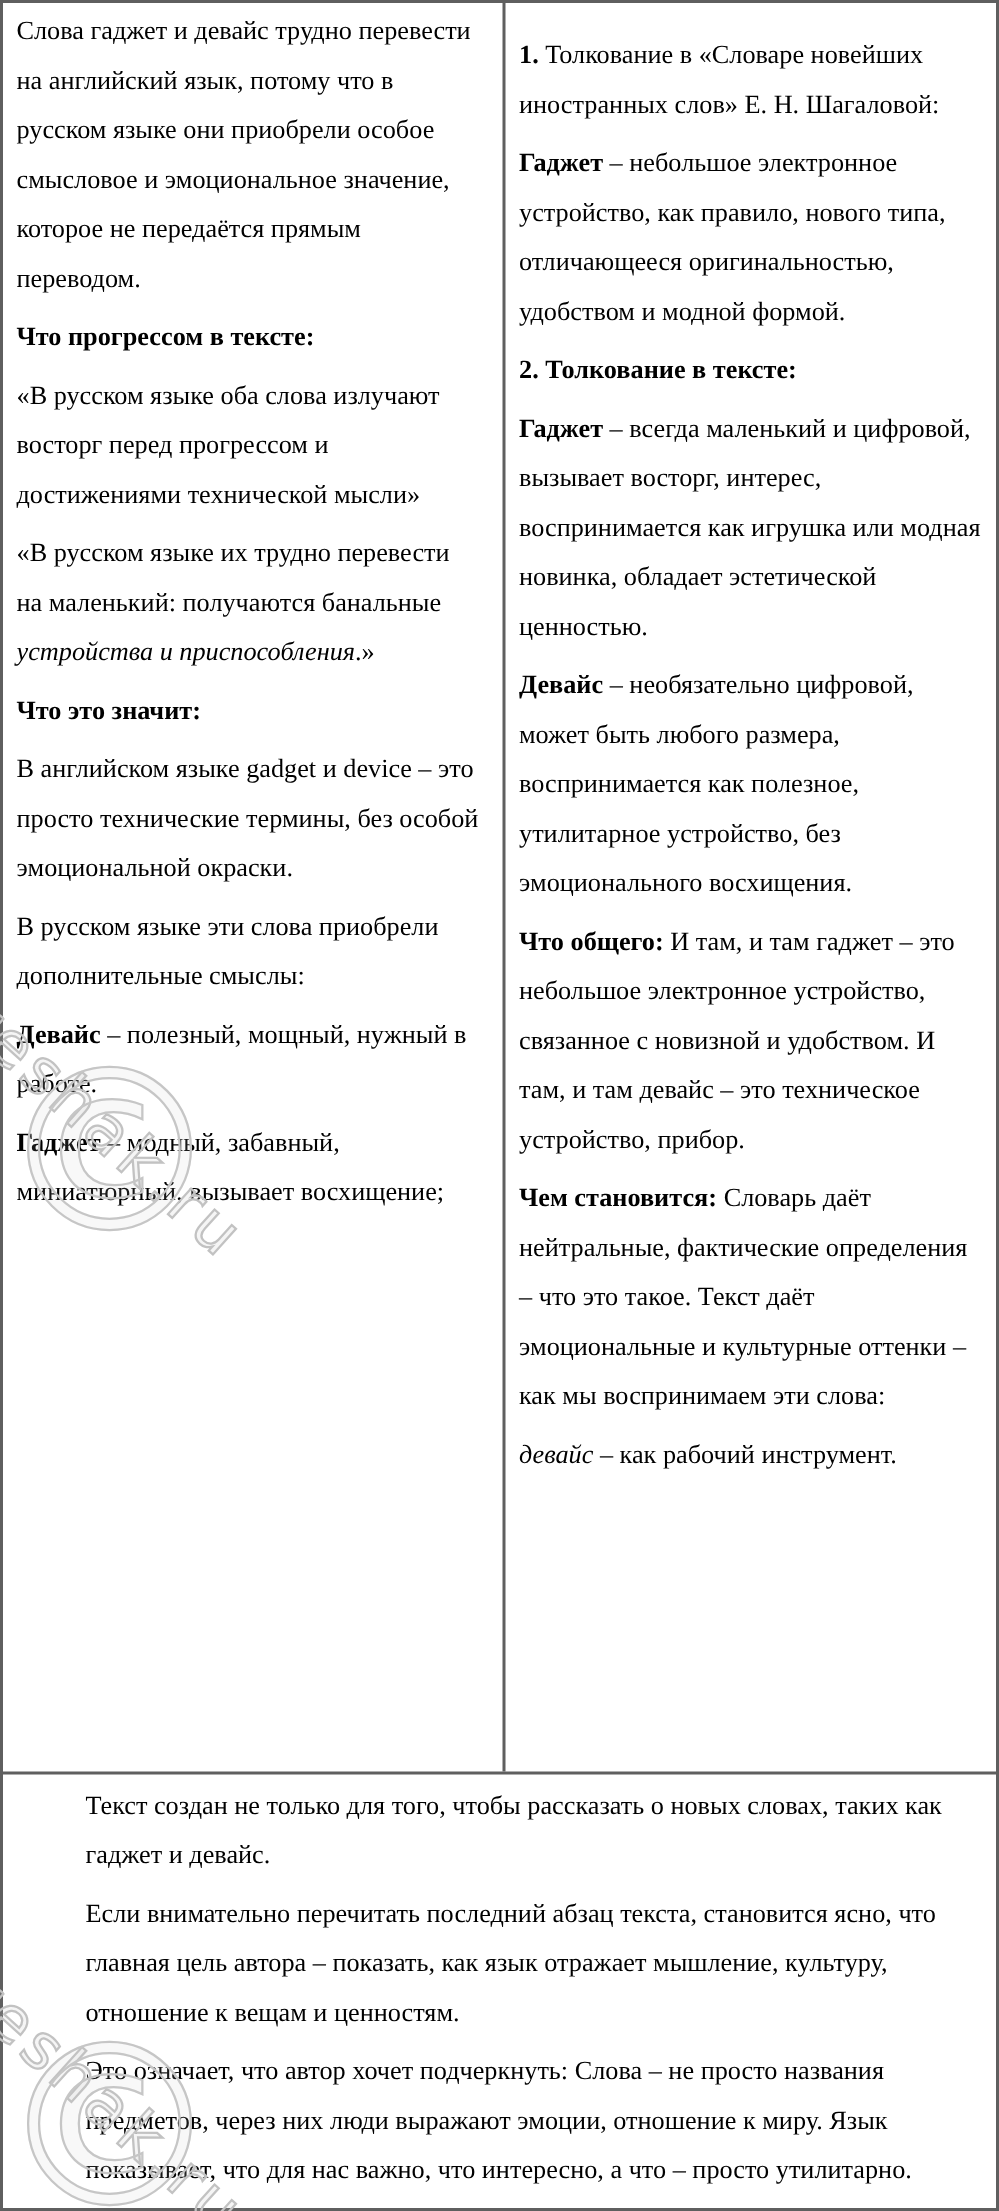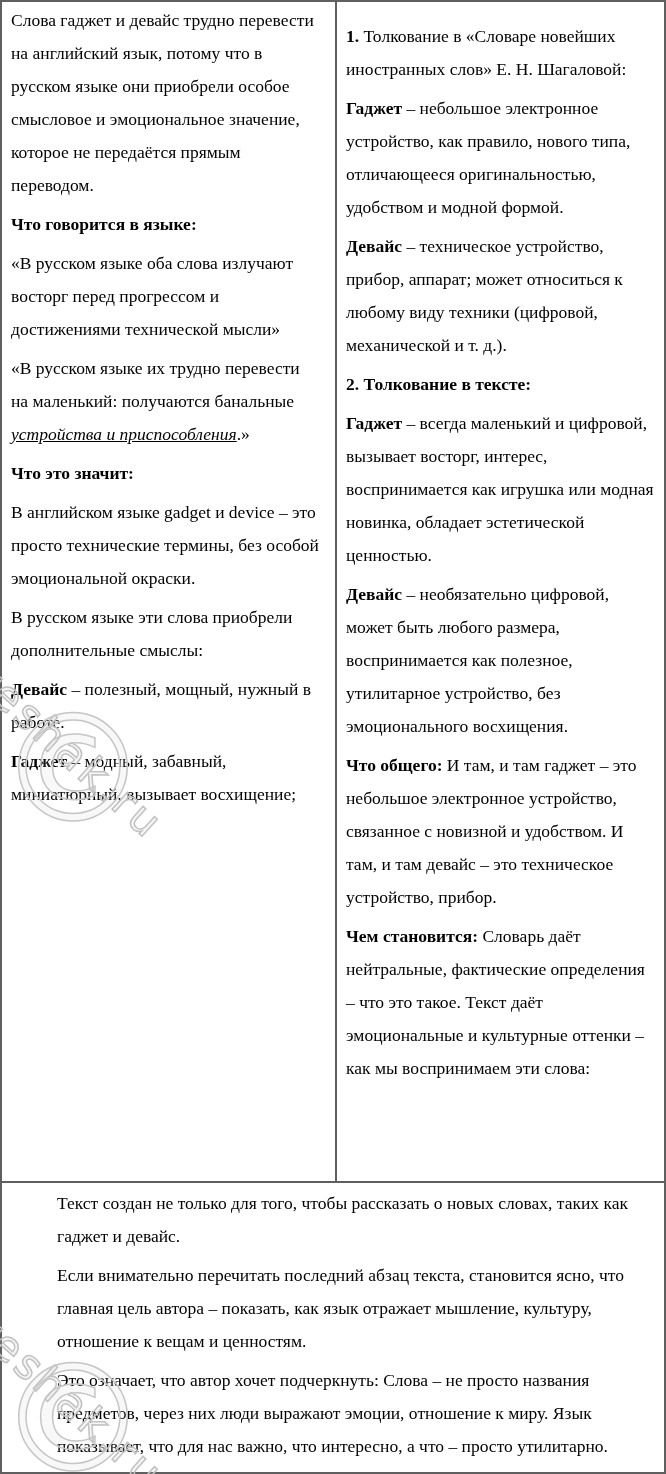--- a/index.html
+++ b/index.html
@@ -50,21 +50,21 @@
     padding: 4px 10px 0 9px;
     margin-left: 46px;
   }
   .para {
     margin: 0 0 6px 0;
     padding: 0;
     line-height: 33px;
   }
   .run-normal { font-weight: normal; font-style: normal; }
   .run-bold   { font-weight: bold;   font-style: normal; }
-  .run-italic { font-weight: normal; font-style: italic; text-decoration: underline; }
+  .run-italic { font-weight: normal; font-style: italic; }
 
   
   .watermark {
     position: absolute;
     left: -8px;
     width: 230px;
     height: 240px;
     pointer-events: none;
     z-index: 3;
   }
@@ -96,38 +96,38 @@
 </style>
 </head>
 <body>
 
 <div class="page">
 
   <div class="comparison-table">
     <div class="row-columns">
       <div class="cell cell-left">
           <p class="para"><span class="run-normal">Слова гаджет и девайс трудно перевести на английский язык, потому что в русском языке они приобрели особое смысловое и эмоциональное значение, которое не передаётся прямым переводом.</span></p>
-          <p class="para"><span class="run-bold">Что говорится в языке:</span></p>
+          <p class="para"><span class="run-bold">Что прогрессом в тексте:</span></p>
           <p class="para"><span class="run-normal">«В русском языке оба слова излучают восторг перед прогрессом и достижениями технической мысли»</span></p>
           <p class="para"><span class="run-normal">«В русском языке их трудно перевести на маленький: получаются банальные </span><span class="run-italic">устройства и приспособления</span><span class="run-normal">.»</span></p>
           <p class="para"><span class="run-bold">Что это значит:</span></p>
           <p class="para"><span class="run-normal">В английском языке gadget и device – это просто технические термины, без особой эмоциональной окраски.</span></p>
           <p class="para"><span class="run-normal">В русском языке эти слова приобрели дополнительные смыслы:</span></p>
           <p class="para"><span class="run-bold">Девайс</span><span class="run-normal"> – полезный, мощный, нужный в работе.</span></p>
           <p class="para"><span class="run-bold">Гаджет</span><span class="run-normal"> – модный, забавный, миниатюрный, вызывает восхищение;</span></p>
         </div>
       <div class="cell cell-right">
           <p class="para"><span class="run-bold">1.</span><span class="run-normal"> Толкование в «Словаре новейших иностранных слов» Е. Н. Шагаловой:</span></p>
           <p class="para"><span class="run-bold">Гаджет</span><span class="run-normal"> – небольшое электронное устройство, как правило, нового типа, отличающееся оригинальностью, удобством и модной формой.</span></p>
-          <p class="para"><span class="run-bold">Девайс</span><span class="run-normal"> – техническое устройство, прибор, аппарат; может относиться к любому виду техники (цифровой, механической и т. д.).</span></p>
           <p class="para"><span class="run-bold">2. Толкование в тексте:</span></p>
           <p class="para"><span class="run-bold">Гаджет</span><span class="run-normal"> – всегда маленький и цифровой, вызывает восторг, интерес, воспринимается как игрушка или модная новинка, обладает эстетической ценностью.</span></p>
           <p class="para"><span class="run-bold">Девайс</span><span class="run-normal"> – необязательно цифровой, может быть любого размера, воспринимается как полезное, утилитарное устройство, без эмоционального восхищения.</span></p>
           <p class="para"><span class="run-bold">Что общего:</span><span class="run-normal"> И там, и там гаджет – это небольшое электронное устройство, связанное с новизной и удобством. И там, и там девайс – это техническое устройство, прибор.</span></p>
           <p class="para"><span class="run-bold">Чем становится:</span><span class="run-normal"> Словарь даёт нейтральные, фактические определения – что это такое. Текст даёт эмоциональные и культурные оттенки – как мы воспринимаем эти слова:</span></p>
+          <p class="para"><span class="run-italic">девайс</span><span class="run-normal"> – как рабочий инструмент.</span></p>
         </div>
     </div>
     <div class="cell cell-footer">
         <p class="para"><span class="run-normal">Текст создан не только для того, чтобы рассказать о новых словах, таких как гаджет и девайс.</span></p>
         <p class="para"><span class="run-normal">Если внимательно перечитать последний абзац текста, становится ясно, что главная цель автора – показать, как язык отражает мышление, культуру, отношение к вещам и ценностям.</span></p>
         <p class="para"><span class="run-normal">Это означает, что автор хочет подчеркнуть: Слова – не просто названия предметов, через них люди выражают эмоции, отношение к миру. Язык показывает, что для нас важно, что интересно, а что – просто утилитарно.</span></p>
       </div>
   </div>
 
   <div class="watermark wm-1">

